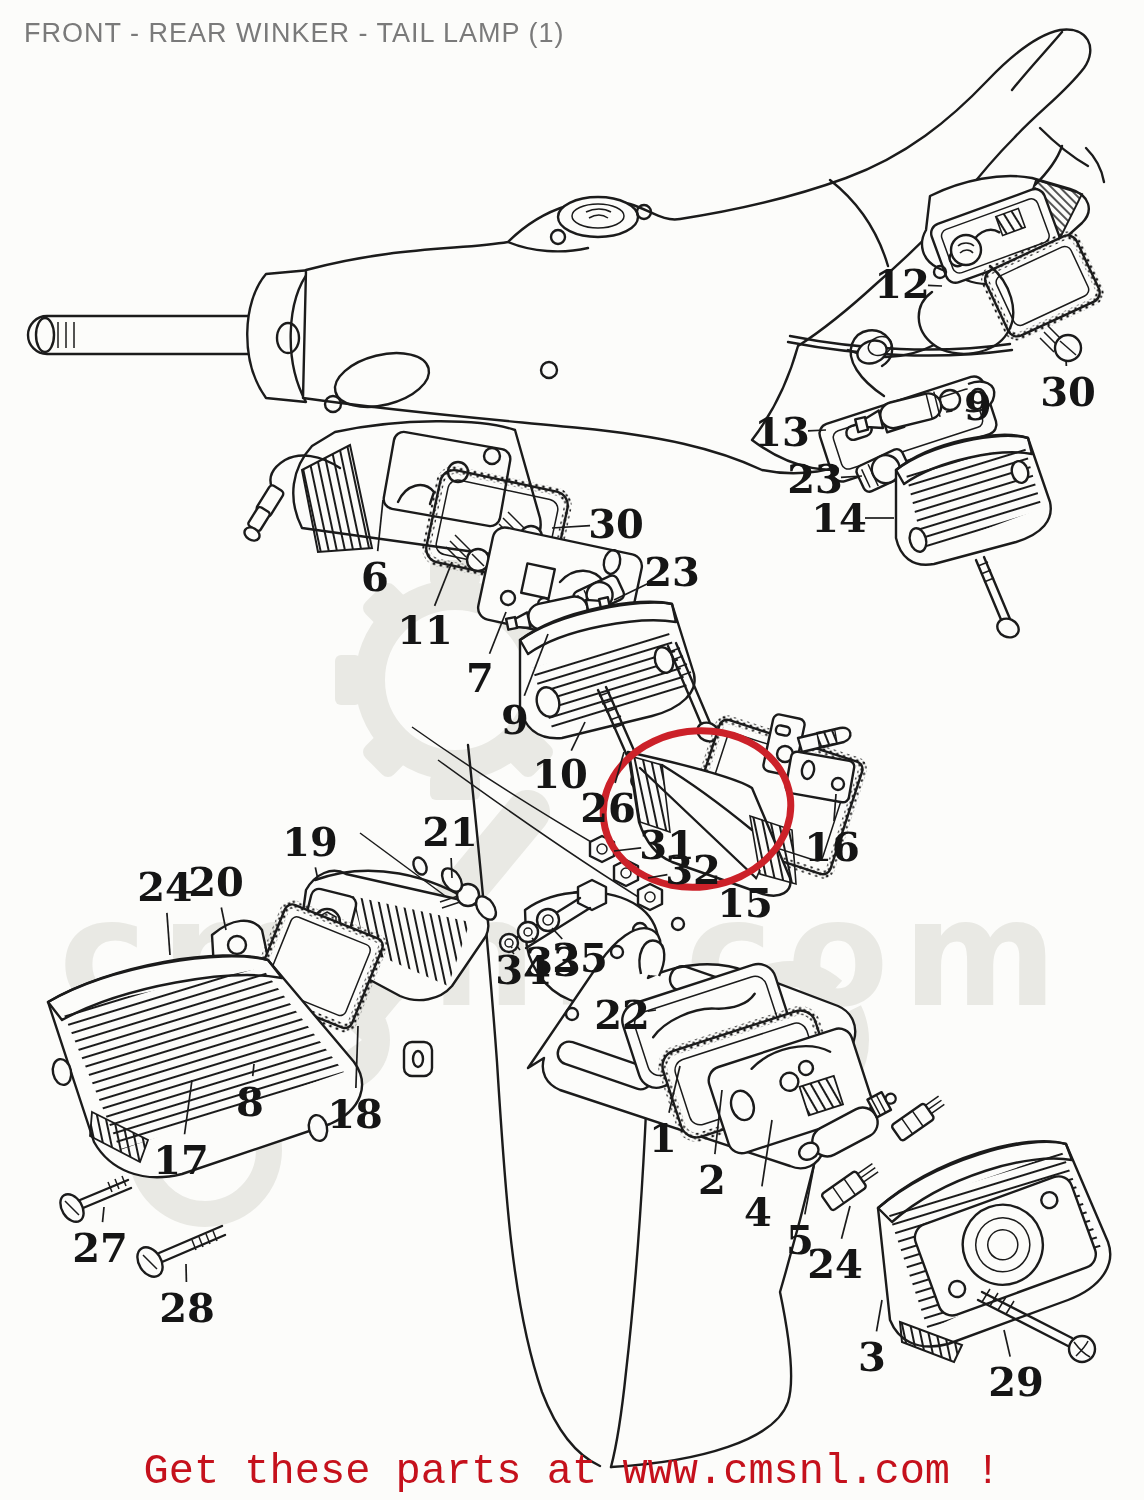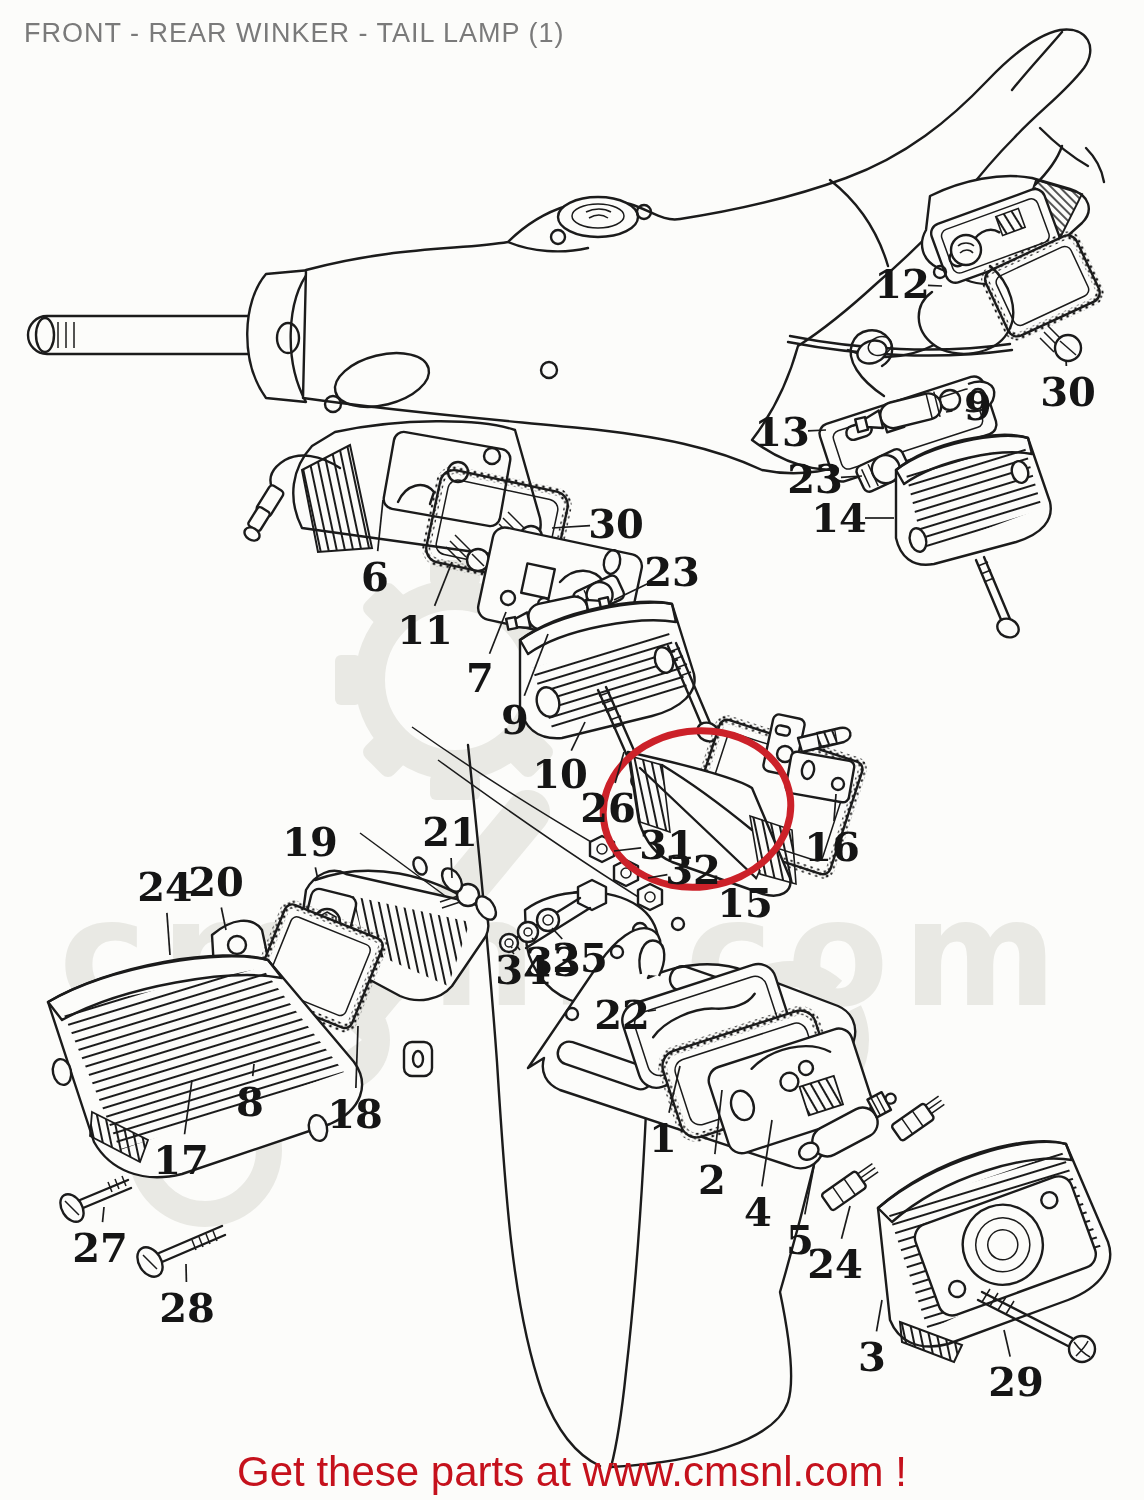--- a/index.html
+++ b/index.html
@@ -1,21 +1,21 @@
 <!DOCTYPE html>
 <html><head>
 <meta charset="utf-8">
 <style>
   html,body{margin:0;padding:0;}
   #page{position:relative;width:1144px;height:1500px;background:#fcfcfa;overflow:hidden;
         font-family:"Liberation Sans",sans-serif;}
   #title{position:absolute;left:24px;top:18px;font-size:27px;letter-spacing:1px;color:#7a7a7a;
          font-family:"Liberation Sans",sans-serif;}
   #footer{position:absolute;left:0;bottom:4px;width:100%;text-align:center;font-size:42px;
-          font-family:Liberation Sans, sans-serif;color:#c5111c;z-index:5;}
+          font-family:Liberation Mono, monospace;color:#c5111c;z-index:5;}
   svg{position:absolute;left:0;top:0;}
   .ln{stroke:#1b1b1b;fill:none;stroke-width:2.4;stroke-linecap:round;stroke-linejoin:round;}
   .lnf{stroke:#1b1b1b;fill:#fcfcfa;stroke-width:2.4;stroke-linejoin:round;}
   .thin{stroke:#1b1b1b;fill:none;stroke-width:1.5;}
   .lbl{font-family:"DejaVu Serif","Liberation Serif",serif;font-weight:bold;font-size:40px;fill:#151515;}
   .leader{stroke:#1b1b1b;stroke-width:1.7;fill:none;}
   .wm{fill:#e9e9e4;stroke:none;}
   .wmr{fill:none;stroke:#e9e9e4;}
 </style>
 </head>

